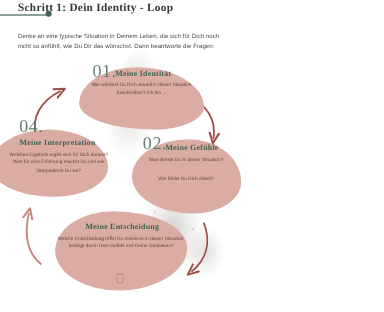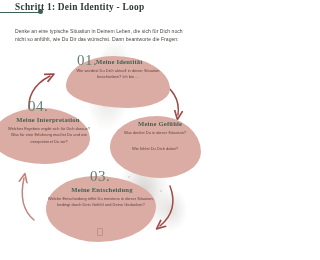--- a/index.html
+++ b/index.html
@@ -92,21 +92,21 @@
   .n02-head{left:138px;top:120px;}
   .n02-q1{left:112px;top:130px;width:86px;}
   .n02-q2{left:112px;top:146px;width:86px;}
   
   .n03-num{left:90px;top:168px;}
   .n03-head{left:59px;top:186px;width:86px;text-align:center;}
   .n03-q{left:48px;top:196px;width:106px;}
   .n03-mark{position:absolute;left:97px;top:228px;width:4px;height:6px;
     border:.7px solid #b9877f;border-radius:1px;opacity:.75;}
   
-  .n04-num{left:28px;top:98px;text-align:center;}
+  .n04-num{left:16px;top:98px;text-align:center;}
   .n04-head{left:12px;top:116px;width:72px;text-align:center;}
   .n04-q{left:7px;top:126px;width:84px;}
 
   
   .arrows{position:absolute;inset:0;pointer-events:none;}
 </style>
 </head>
 <body>
 
 <div class="page">
@@ -153,28 +153,28 @@
   <div class="node node-01">
     <div class="blob"></div>
   </div>
   <div class="num n01-num">01.</div>
   <div class="head n01-head">Meine Identität</div>
   <div class="q n01-q">Wie würdest Du Dich aktuell in dieser Situation beschreiben? Ich bin ...</div>
 
   <div class="node node-02">
     <div class="blob"></div>
   </div>
+  <div class="num n02-num">02.</div>
   <div class="head n02-head">Meine Gefühle</div>
   <div class="q n02-q1">Was denkst Du in dieser Situation?</div>
   <div class="q n02-q2">Wie fühlst Du Dich dabei?</div>
 
   <div class="node node-03">
     <div class="blob"></div>
   </div>
-  <div class="num n03-num">03.</div>
   <div class="head n03-head">Meine Entscheidung</div>
   <div class="q n03-q">Welche Entscheidung triffst Du meistens in dieser Situation, bedingt durch Dein Gefühl und Deine Gedanken?</div>
   <div class="n03-mark"></div>
 
   <div class="node node-04">
     <div class="blob"></div>
   </div>
   <div class="num n04-num">04.</div>
   <div class="head n04-head">Meine Interpretation</div>
   <div class="q n04-q">Welches Ergebnis ergibt sich für Dich daraus? Was für eine Erfahrung machst Du und wie interpretierst Du sie?</div>

